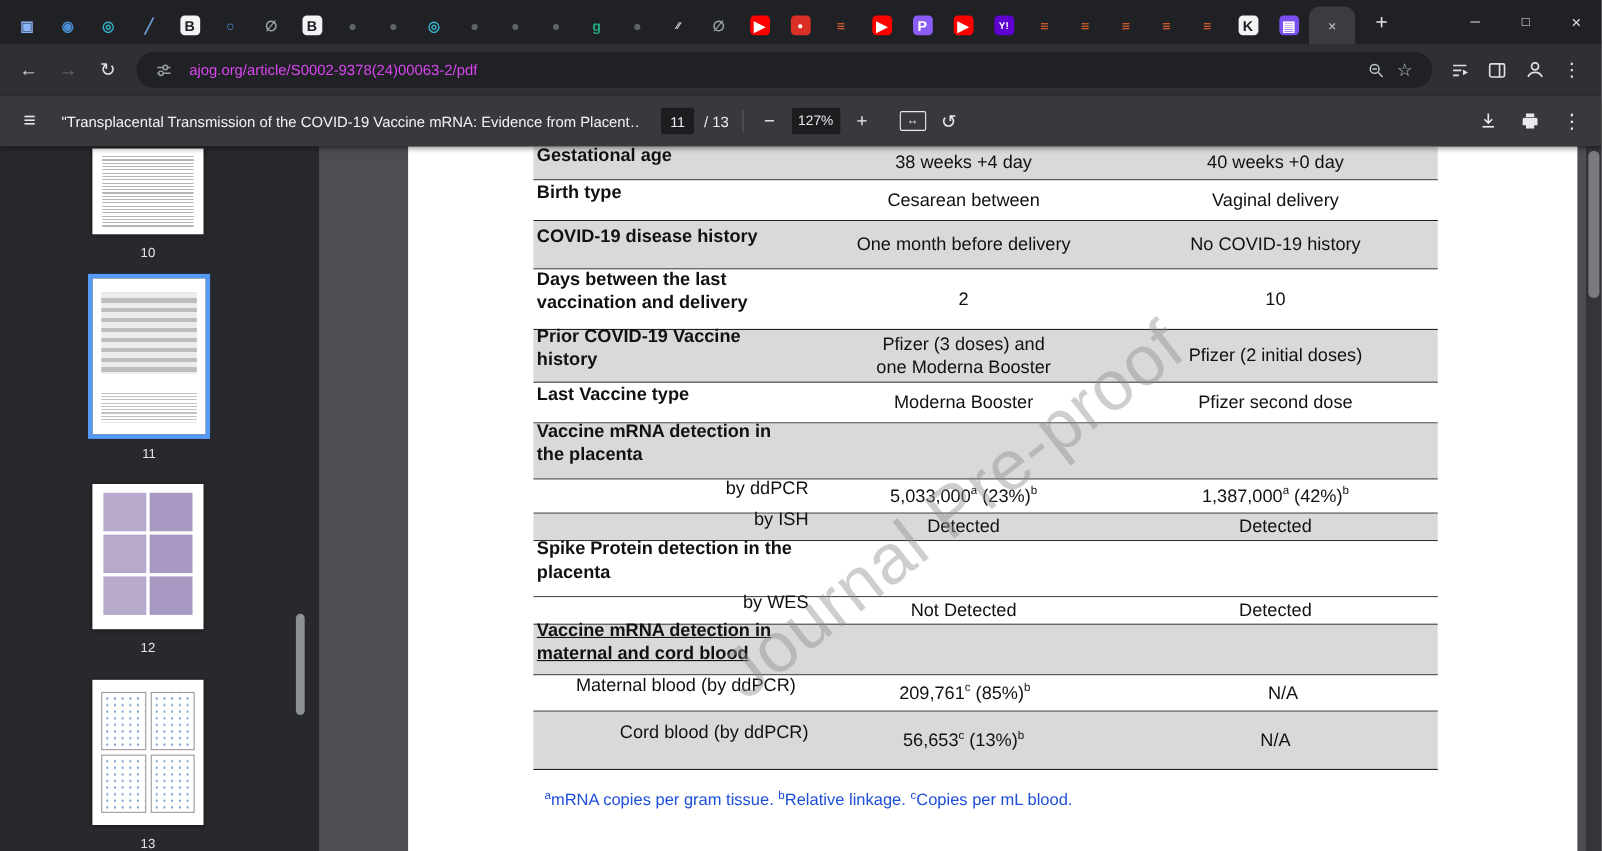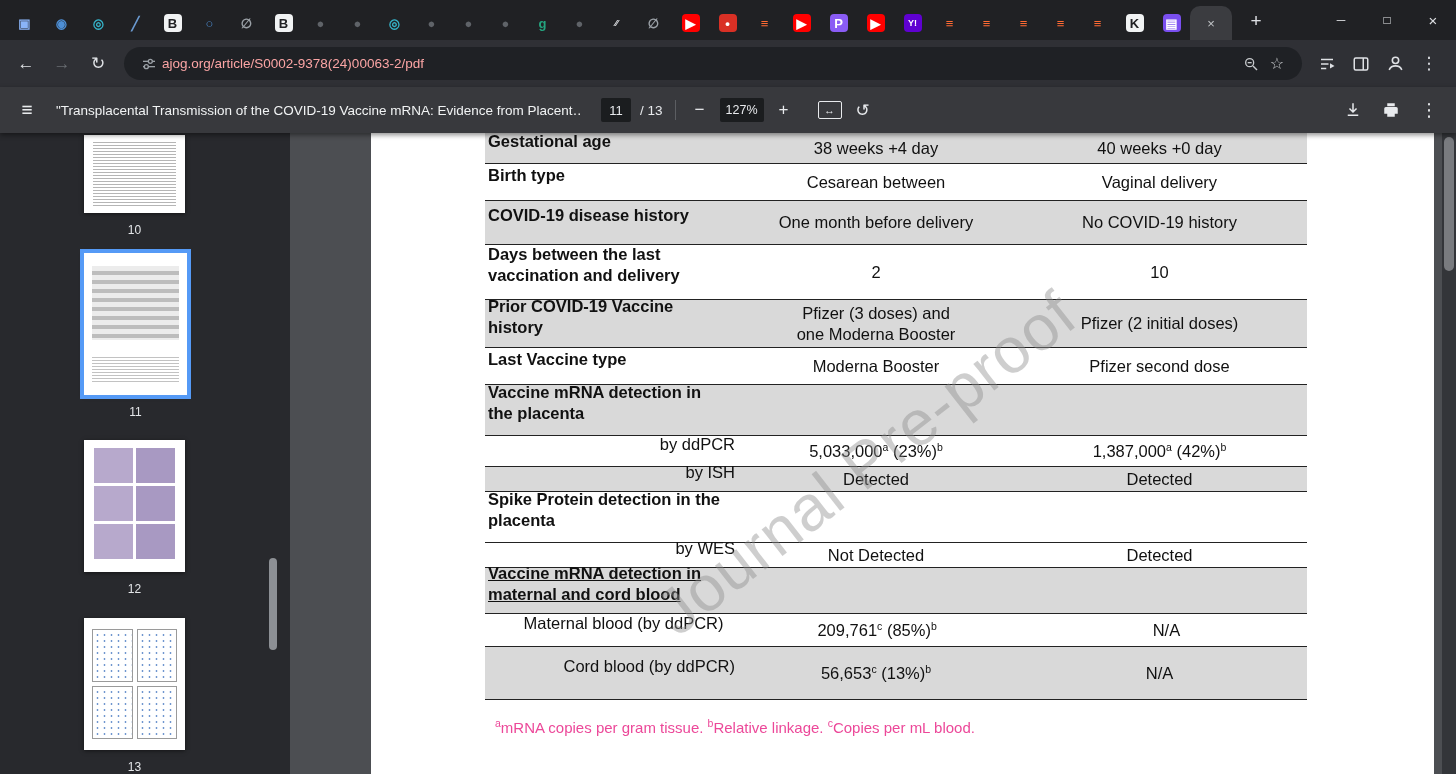--- a/index.html
+++ b/index.html
@@ -15,21 +15,21 @@
   .tab-close{color:#c3c6c9;font-size:13px;}
   .newtab-btn{width:28px;height:28px;margin:0 0 5px 10px;display:flex;align-items:center;justify-content:center;color:#dfe1e5;font-size:19px;border-radius:50%;}
   .win-controls{position:absolute;right:0;top:0;height:40px;display:flex;}
   .win-btn{width:46px;height:40px;display:flex;align-items:center;justify-content:center;color:#dfe1e5;font-size:12px;}
 
   
   .btoolbar{position:absolute;left:0;top:40px;width:100%;height:47px;background:#2f3035;display:flex;align-items:center;padding:0 10px;box-sizing:border-box;}
   .nav-btn{width:32px;height:32px;display:flex;align-items:center;justify-content:center;color:#dfe1e5;font-size:17px;border-radius:50%;margin-right:4px;}
   .nav-btn.disabled{color:#696d72;}
   .omnibox{flex:1;height:33px;background:#1f2125;border-radius:17px;display:flex;align-items:center;padding:0 12px;margin:0 8px 0 6px;}
-  .url-text{flex:1;color:#fca5a5;font-size:13.5px;white-space:nowrap;overflow:hidden;}
+  .url-text{flex:1;margin-left:10px;color:#d946ef;font-size:13.5px;white-space:nowrap;overflow:hidden;}
   .omni-icon{width:26px;height:26px;display:flex;align-items:center;justify-content:center;color:#c7cacd;font-size:16px;}
   .tb-right{display:flex;align-items:center;}
   .tb-icon{width:34px;height:32px;display:flex;align-items:center;justify-content:center;color:#dfe1e5;font-size:17px;}
 
   
   .pdftoolbar{position:absolute;left:0;top:87px;width:100%;height:46px;background:#38393d;display:flex;align-items:center;color:#e8eaed;box-shadow:0 2px 5px rgba(0,0,0,.45);z-index:6;}
   .pdf-burger{width:22px;margin-left:16px;font-size:19px;color:#e8eaed;text-align:center;}
   .pdf-title{margin-left:18px;font-size:13.5px;color:#f1f3f4;white-space:nowrap;overflow:hidden;max-width:525px;}
   .pdf-center{position:absolute;left:601px;display:flex;align-items:center;}
   .pg-box{width:30px;height:24px;background:#1b1d1f;border-radius:2px;display:flex;align-items:center;justify-content:center;font-size:13px;}
@@ -73,21 +73,21 @@
   .cell.val{justify-content:center;}
   .cell.val .ct{text-align:center;}
   .cell.v1{width:272px;}
   .cell.v2{width:295px;}
   .ct{display:inline-block;}
   sup{font-size:10.5px;line-height:0;vertical-align:super;}
 
   .watermark{position:absolute;left:115px;top:100px;width:760px;height:460px;display:flex;align-items:center;justify-content:center;pointer-events:none;}
   .watermark span{font-size:64px;color:#8d8d8d;opacity:.42;transform:rotate(-38deg);white-space:nowrap;letter-spacing:1px;}
 
-  .footnote{position:absolute;left:124px;top:586px;font-size:15px;color:#ec4899;}
+  .footnote{position:absolute;left:124px;top:586px;font-size:15px;color:#1d4ed8;}
 
   .main-scroll{position:absolute;right:0;top:0;width:14px;height:641px;background:#333539;}
   .main-thumb{position:absolute;left:2px;top:4px;width:10px;height:134px;background:#797b7f;border-radius:5px;}
 
   svg{display:block;}
 </style>
 </head>
 <body>
 
 <div class="root">

